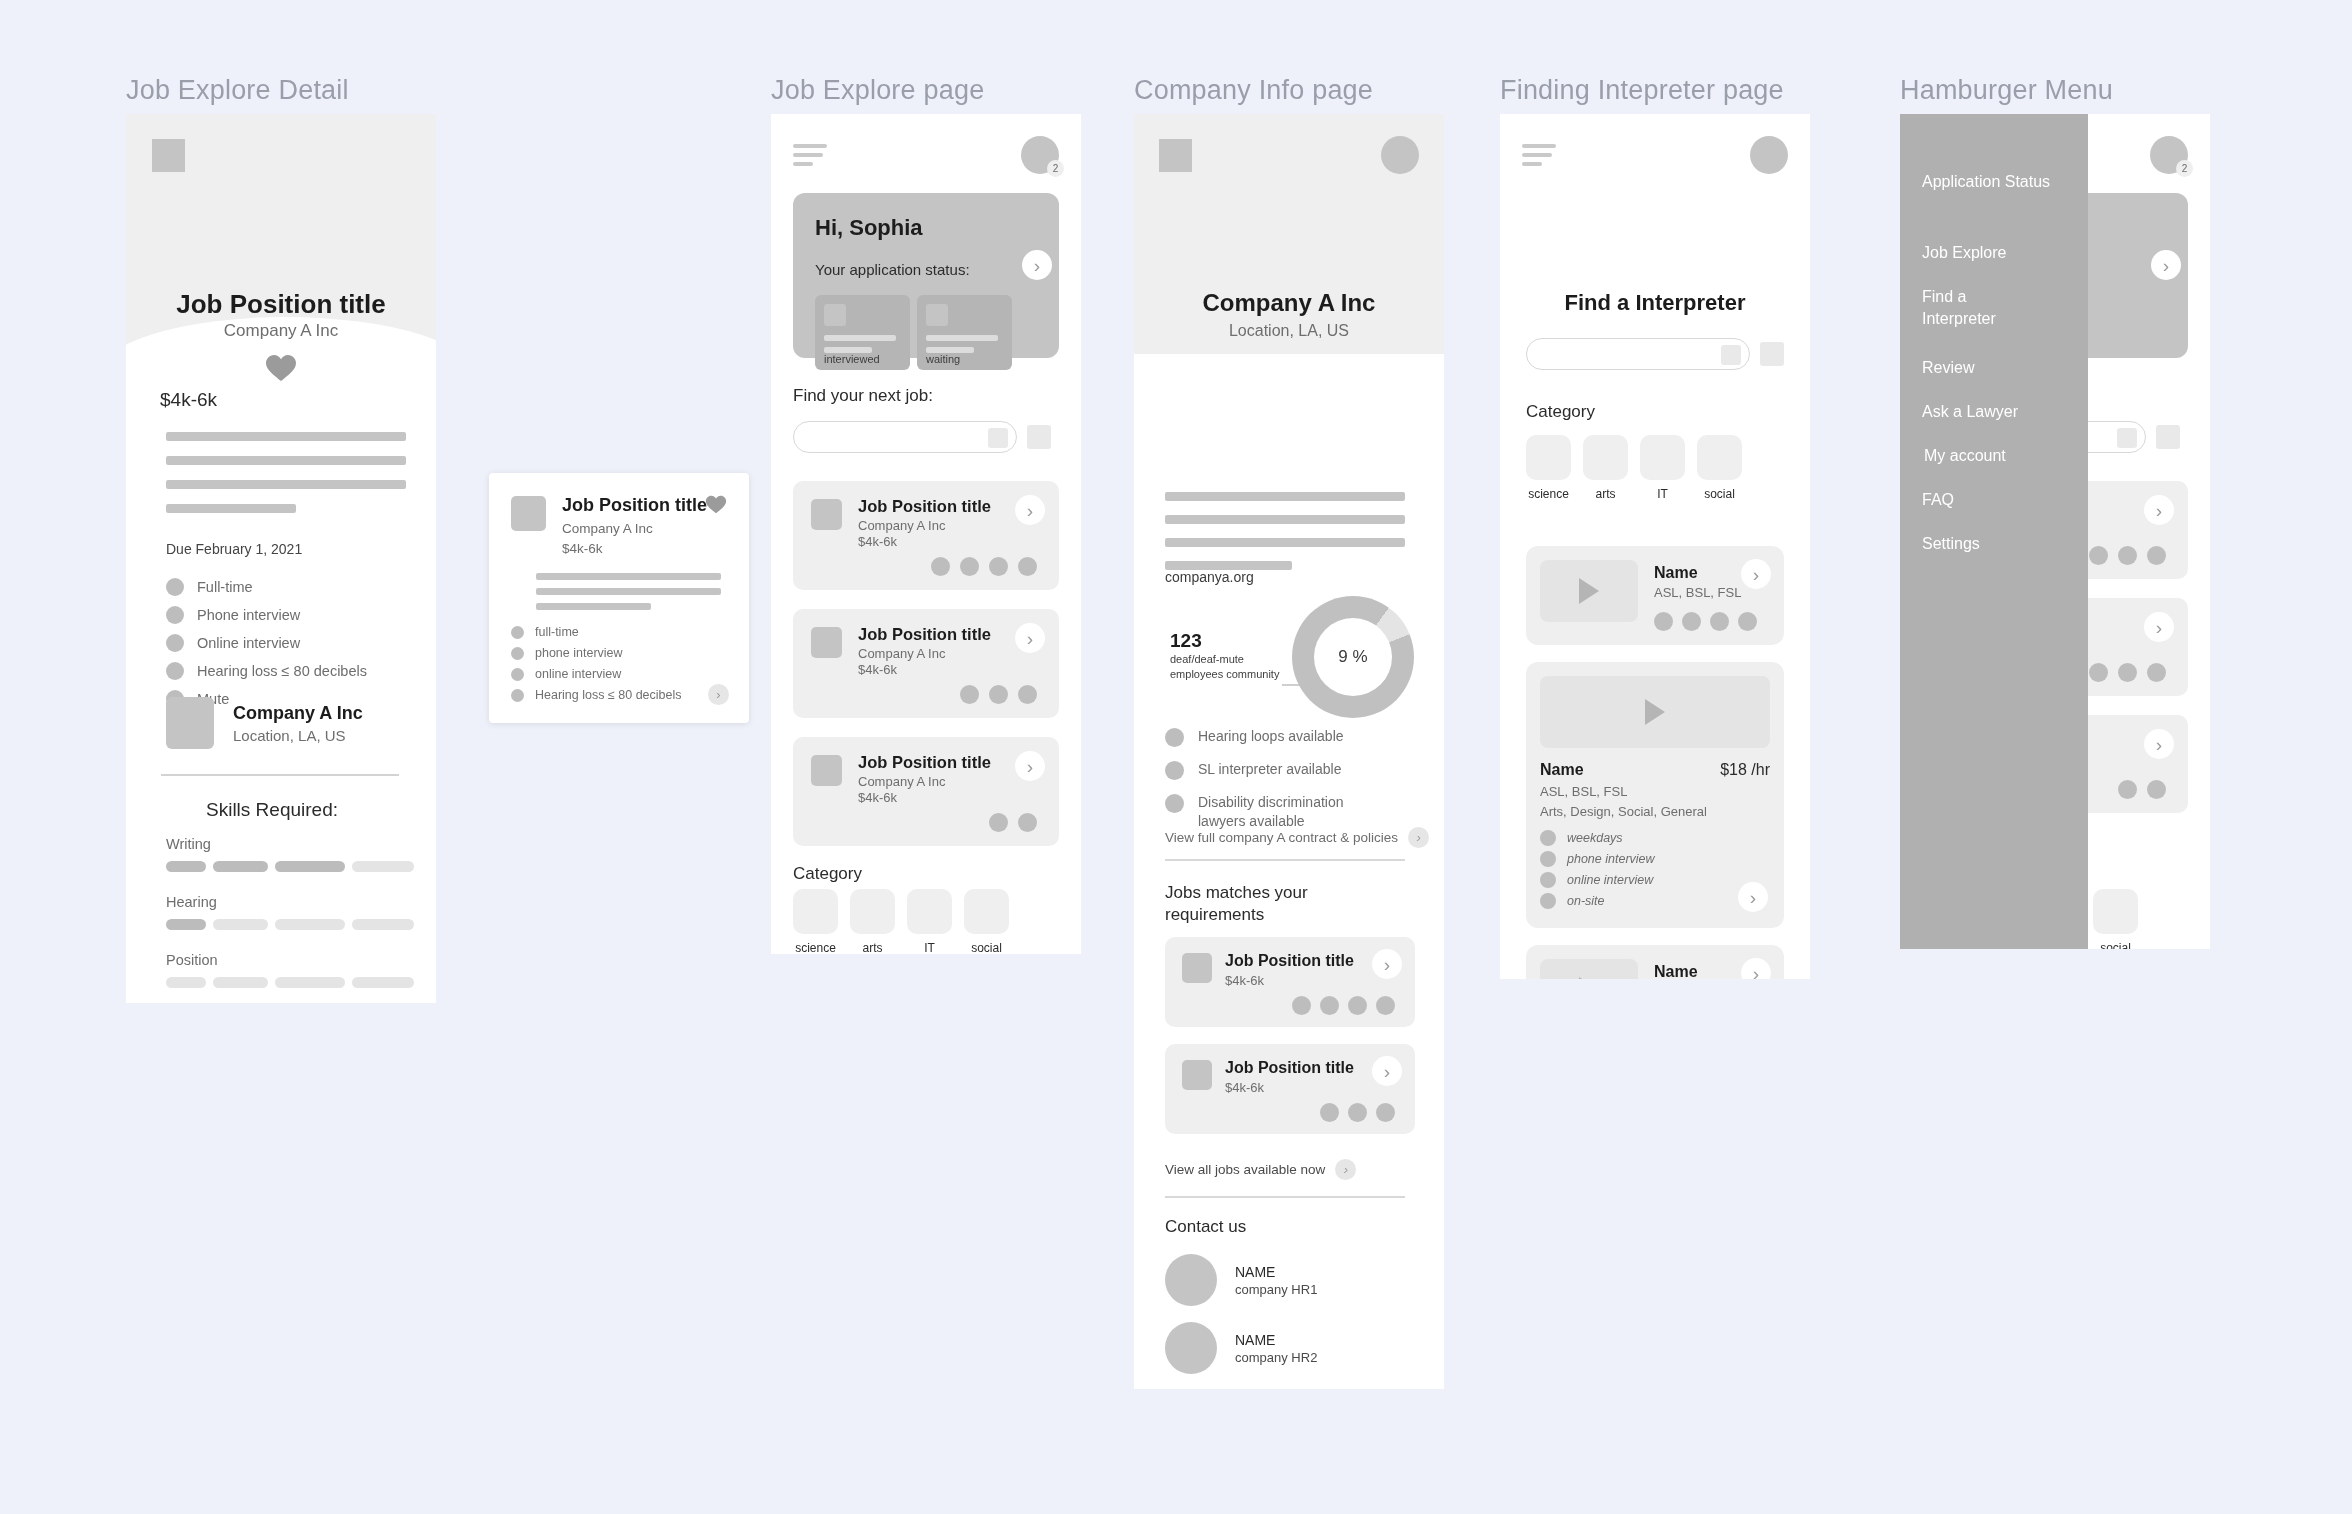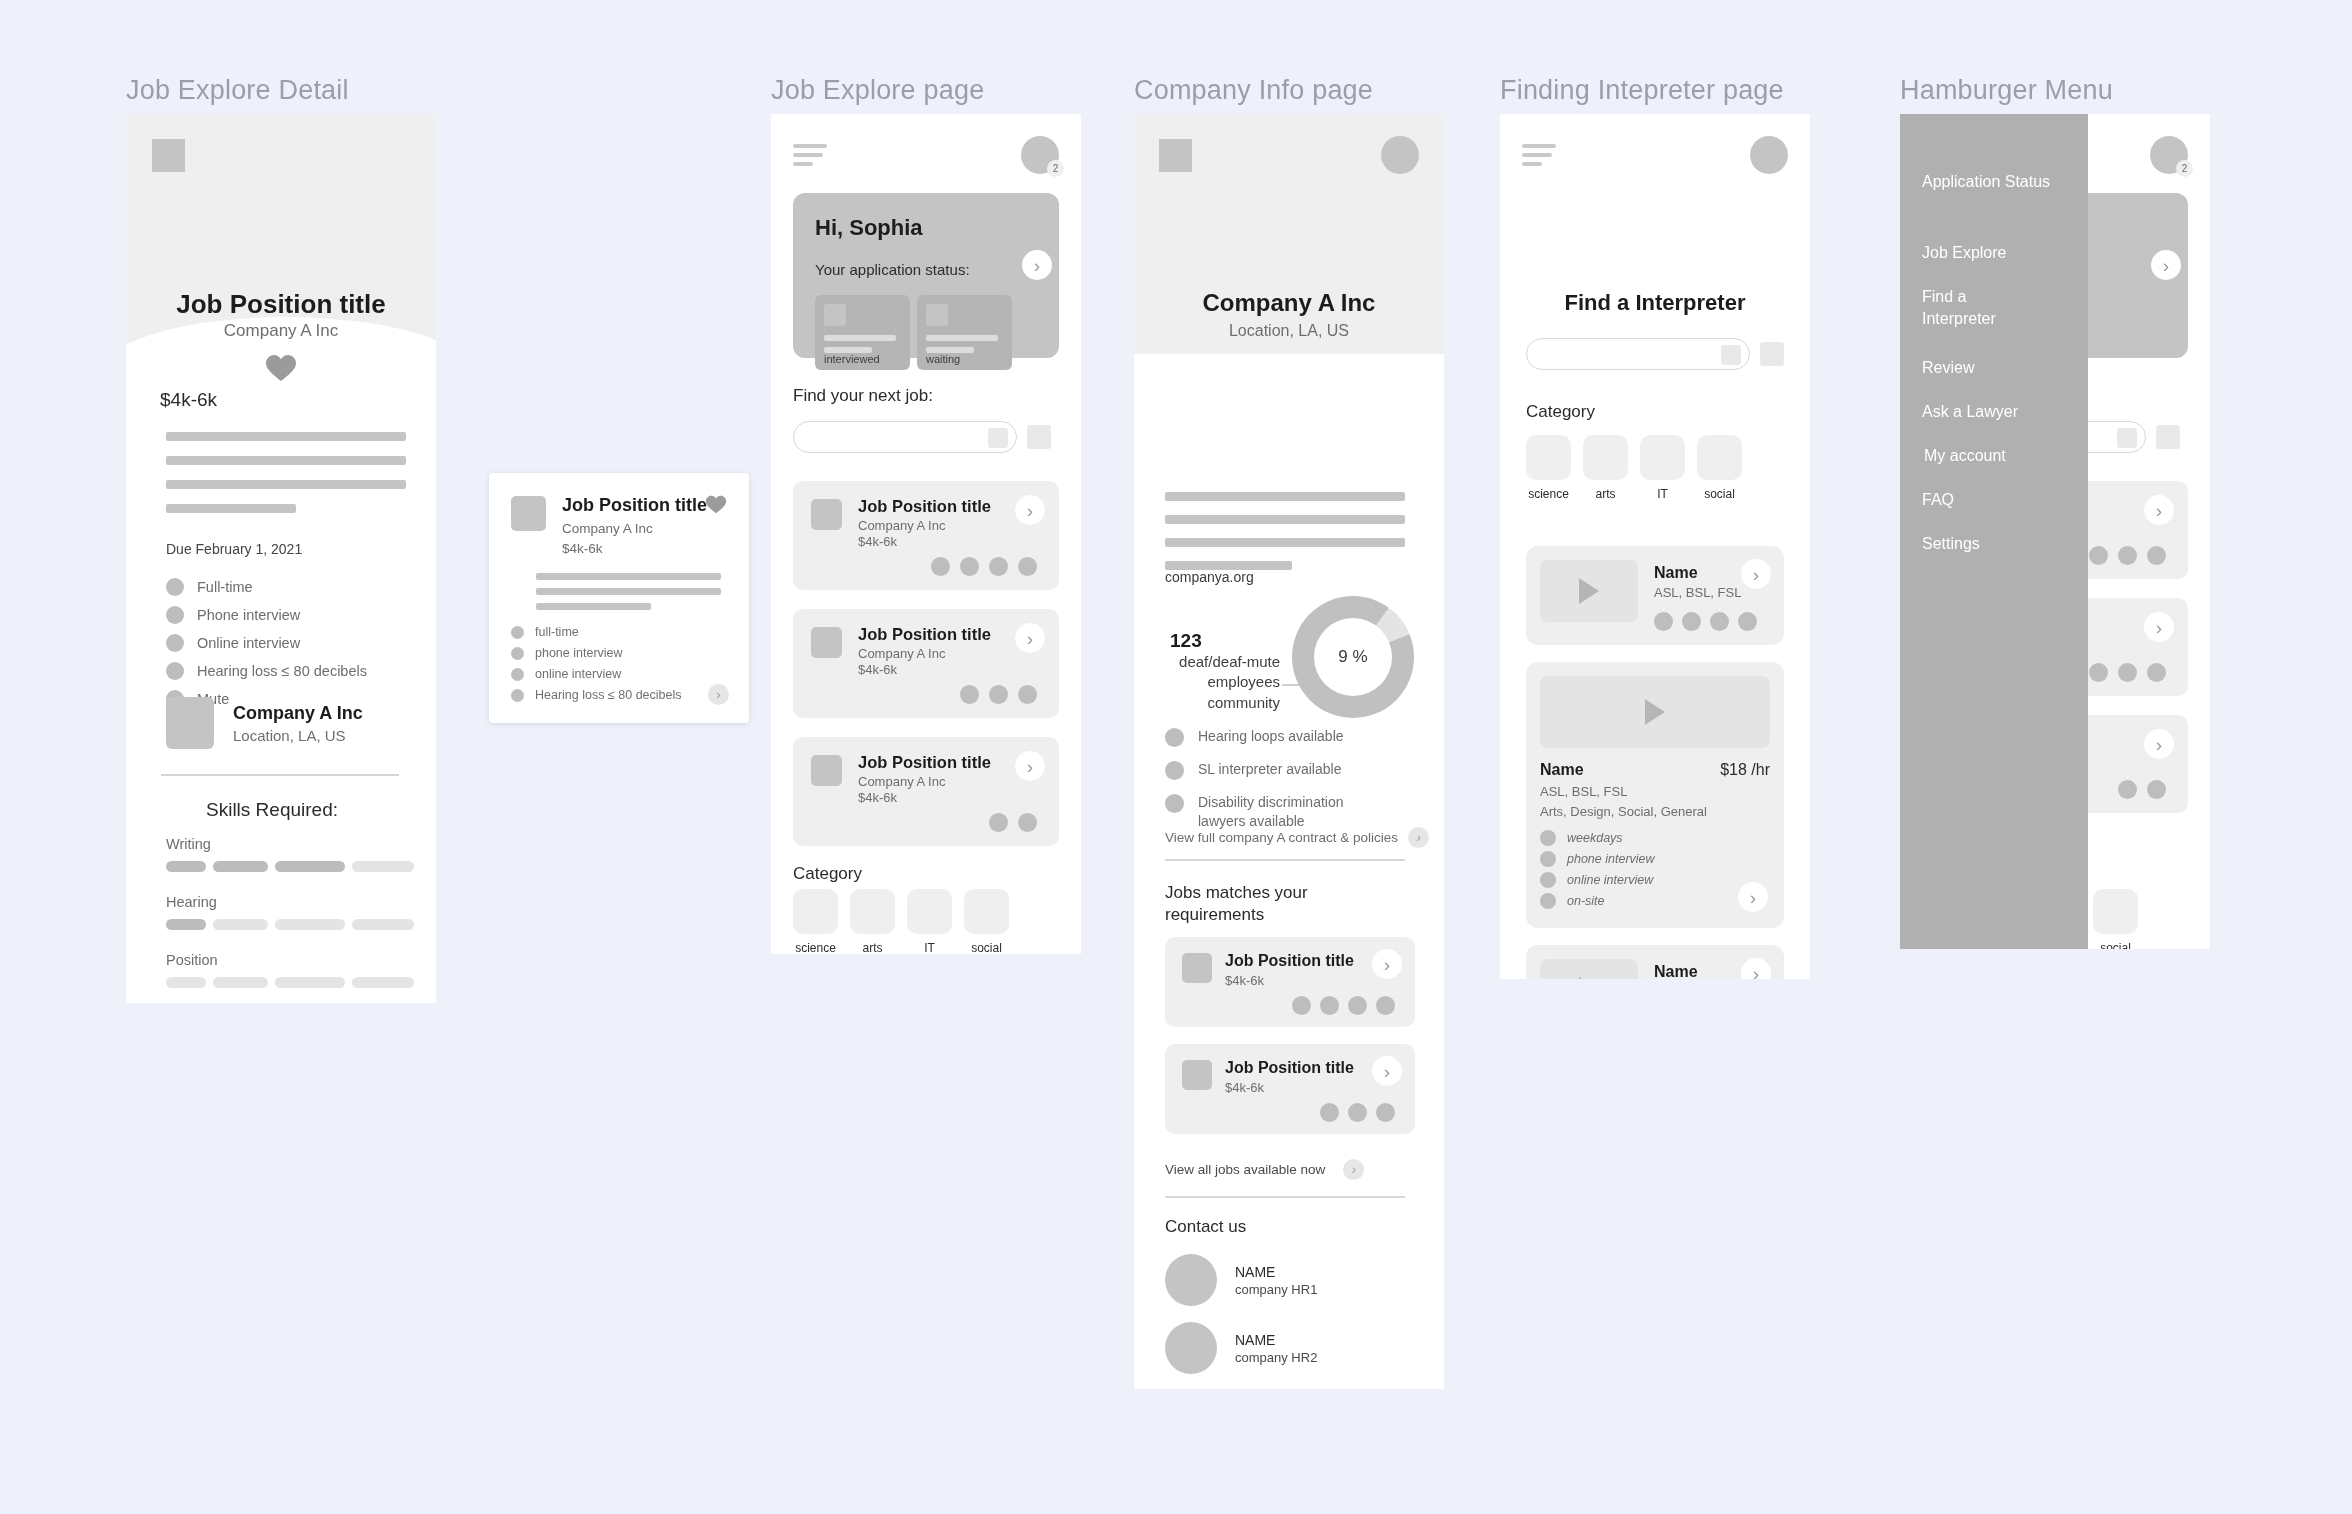--- a/index.html
+++ b/index.html
@@ -138,39 +138,39 @@
   #p3 .hero .nm { position:absolute; left:0; width:310px; top:175px; text-align:center; font-size:24px; font-weight:700; color:#1c1c1c;}
   #p3 .hero .lc { position:absolute; left:0; width:310px; top:208px; text-align:center; font-size:16px; color:#6e6e6e;}
   #p3 .lines { position:absolute; left:31px; top:378px; width:240px;}
   #p3 .lines .skelline { margin-bottom: 14px;}
   #p3 .url { position:absolute; left:31px; top:455px; font-size:14px; color:#3b3b3b;}
   #p3 .donutwrap { position:absolute; left:0; top:478px; width:310px; height:135px;}
   #p3 .donut { position:absolute; right:30px; top:4px; width:122px; height:122px; border-radius:50%; }
   #p3 .donut .hole { position:absolute; left:22px; top:22px; width:78px; height:78px; border-radius:50%; background:#fff;}
   #p3 .donut .pct { position:absolute; left:0; top:0; width:122px; height:122px; display:flex; align-items:center; justify-content:center; font-size:17px; color:#3b3b3b;}
   #p3 .statnum { position:absolute; left:36px; top:38px; font-size:19px; font-weight:700; color:#1c1c1c;}
-  #p3 .stattxt { position:absolute; left:36px; top:60px; font-size:15px; color:#3f3f3f; line-height:1.35; width:110px;text-align:right;}
+  #p3 .stattxt { position:absolute; left:36px; top:60px; font-size:11px; color:#3f3f3f; line-height:1.35; width:110px;}
   #p3 .leader { position:absolute; left:148px; top:92px; width:75px; height:1.5px; background:#cfcfcf;}
   #p3 .feats { position:absolute; left:31px; top:613px;}
   #p3 .feats .row { display:flex; align-items:flex-start; gap:14px; margin-bottom:13px;}
   #p3 .feats .row span { font-size:14px; color:#6d6d6d; line-height:1.35;}
   #p3 .feats .row .dot { width:19px; height:19px; flex:0 0 19px; margin-top:1px;}
   #p3 .viewpol { position:absolute; left:31px; top:713px; display:flex; align-items:center; gap:10px; font-size:13.5px; color:#6d6d6d;}
   #p3 .rule { position:absolute; left:31px; width:240px; height:2px; background:#d8d8d8;}
   #p3 .rule.r1 { top:745px; }
   #p3 .rule.r2 { top:1082px; }
   #p3 .matchh { position:absolute; left:31px; top:768px; font-size:17px; color:#2b2b2b; width:170px; line-height:1.3;}
   #p3 .mlist { position:absolute; left:31px; top:823px; width:250px;}
   #p3 .mcard { position:relative; background:#efefef; border-radius:10px; margin-bottom:17px; padding:15px 16px 12px 16px; min-height:72px;}
   #p3 .mcard .lg { position:absolute; left:17px; top:16px; width:30px; height:30px; background:#c4c4c4; border-radius:5px;}
   #p3 .mcard .tt { margin-left:44px; font-size:16px; font-weight:700; color:#1c1c1c;}
   #p3 .mcard .ss { margin-left:44px; font-size:13px; color:#6e6e6e; margin-top:3px;}
   #p3 .mcard .ar { position:absolute; right:13px; top:12px;}
   #p3 .mcard .dots { display:flex; gap:9px; justify-content:flex-end; margin-top:8px; padding-right:4px;}
-  #p3 .viewall { position:absolute; left:31px; top:1045px; display:flex; align-items:center; gap:18px; font-size:13.5px; color:#4a4a4a;}
+  #p3 .viewall { position:absolute; left:31px; top:1045px; display:flex; align-items:center; gap:10px; font-size:13.5px; color:#4a4a4a;}
   #p3 .contacth { position:absolute; left:31px; top:1103px; font-size:17px; color:#2b2b2b;}
   #p3 .people { position:absolute; left:31px; top:1140px;}
   #p3 .person { display:flex; align-items:center; gap:18px; margin-bottom:16px;}
   #p3 .person .av { width:52px; height:52px; border-radius:50%; background:#c4c4c4;}
   #p3 .person .nm { font-size:14px; color:#2a2a2a;}
   #p3 .person .rl { font-size:13px; color:#4a4a4a; margin-top:2px;}
 
   
   #p4 { left: 1500px; top: 114px; width: 310px; height: 865px; }
   #p4 .topbar { position:absolute; left:22px; top:22px; right:22px; display:flex; justify-content:space-between; align-items:center;}

